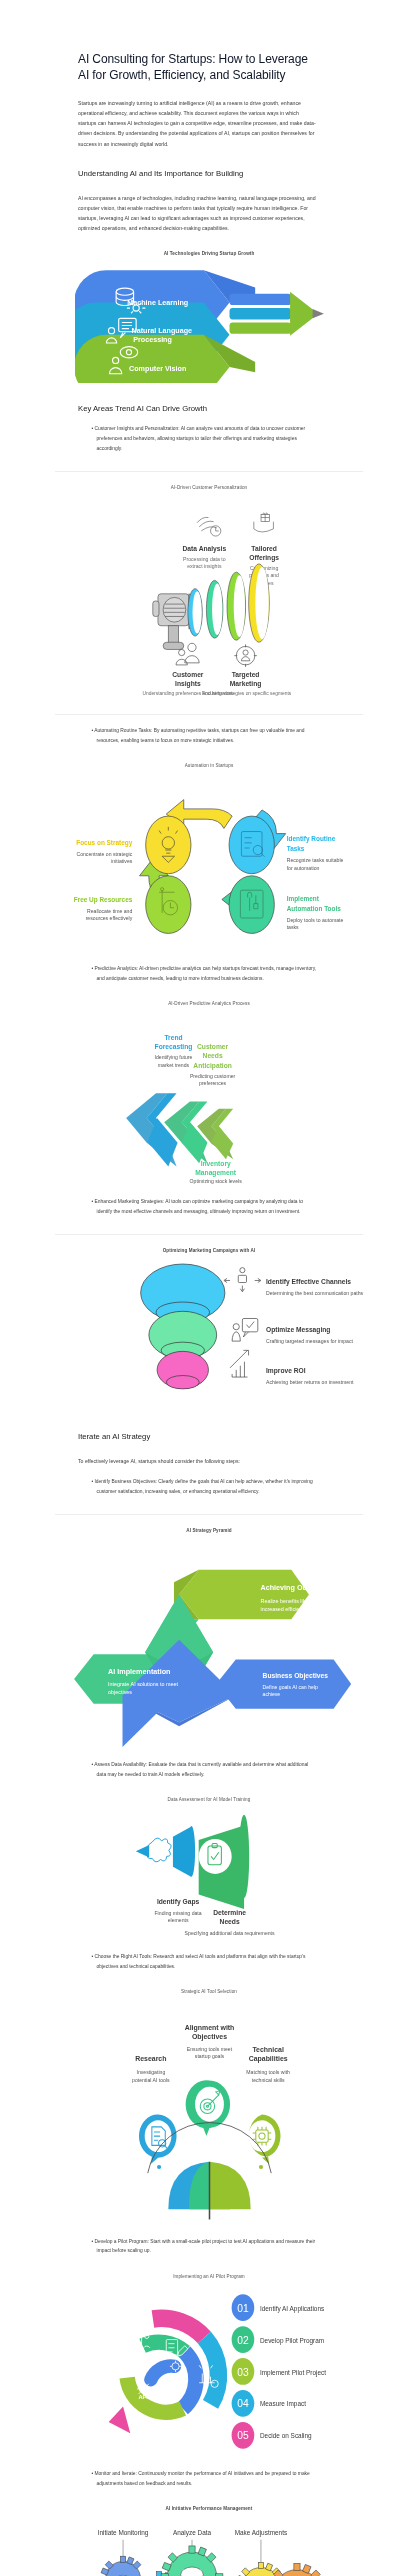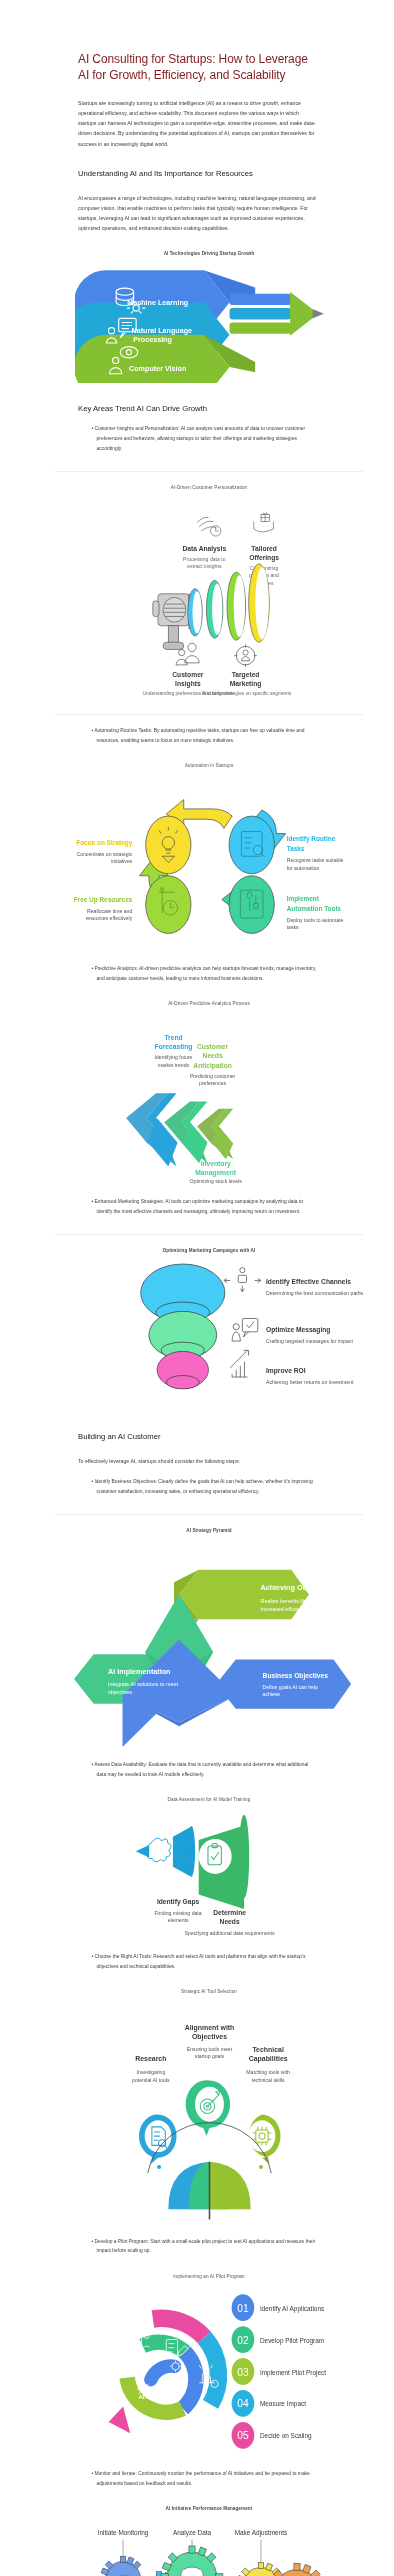--- a/index.html
+++ b/index.html
@@ -8,21 +8,21 @@
     width:394px;
     background:#ffffff;
     font-family:"Liberation Sans", sans-serif;
     color:#333;
   }
   .page { width:394px; padding:0 0 20.6px 0; position:relative; }
   .inner { padding:0 77px 0 78px; }
 
   h1.doc-title {
     font-size:12px; line-height:1.32; font-weight:400;
-    color:#7f1d1d; margin:52px 0 0 0; letter-spacing:-0.1px;
+    color:#0f172a; margin:52px 0 0 0; letter-spacing:-0.1px;
   }
   p.body-text {
     font-size:5.2px; line-height:1.95; color:#3c3c3c; margin:14.4px 0 0 0;
   }
   h2.sec-title {
     font-size:7.7px; font-weight:400; color:#1a1a1a; margin:20.6px 0 0 0;
   }
   ul.bullets { margin:11.3px 0 0 0; padding:0 0 0 13.4px; list-style:none; }
   ul.bullets li {
     font-size:4.9px; line-height:2.0; color:#3c3c3c; margin:0 0 7.2px 0;
@@ -42,21 +42,21 @@
 </style>
 </head>
 <body>
 
 <div class="page">
 
   <div class="inner">
     <h1 class="doc-title">AI Consulting for Startups: How to Leverage AI for Growth, Efficiency, and Scalability</h1>
     <p class="body-text">Startups are increasingly turning to artificial intelligence (AI) as a means to drive growth, enhance operational efficiency, and achieve scalability. This document explores the various ways in which startups can harness AI technologies to gain a competitive edge, streamline processes, and make data-driven decisions. By understanding the potential applications of AI, startups can position themselves for success in an increasingly digital world.</p>
 
-    <h2 class="sec-title">Understanding AI and Its Importance for Resources</h2>
+    <h2 class="sec-title">Understanding AI and Its Importance for Building</h2>
     <p class="body-text">AI encompasses a range of technologies, including machine learning, natural language processing, and computer vision, that enable machines to perform tasks that typically require human intelligence. For startups, leveraging AI can lead to significant advantages such as improved customer experiences, optimized operations, and enhanced decision-making capabilities.</p>
   </div>
 
   <div class="fig">
     <div class="fig-title">AI Technologies Driving Startup Growth</div>
     <div class="fig-body">
       <svg width="268" height="118" viewBox="0 0 520 230">
         <path d="M60 10 h190 l50 63 -50 63 H60 a38 38 0 0 1 0 -126 z" fill="#4a86e8"></path>
         <path d="M250 10 l50 63 50 -10 V44 z" fill="#3f79dd"></path>
         <path d="M40 73 h210 l50 63 -50 63 H40 a38 38 0 0 1 0 -126 z" fill="#22a7d7"></path>
@@ -305,21 +305,21 @@
         <text x="410" y="62" font-family="Liberation Sans, sans-serif" font-size="10" fill="#555">Determining the best communication paths</text>
         <text x="410" y="134" font-family="Liberation Sans, sans-serif" font-size="13" font-weight="700" fill="#3a3a3a">Optimize Messaging</text>
         <text x="410" y="156" font-family="Liberation Sans, sans-serif" font-size="10" fill="#555">Crafting targeted messages for impact</text>
         <text x="410" y="214" font-family="Liberation Sans, sans-serif" font-size="13" font-weight="700" fill="#3a3a3a">Improve ROI</text>
         <text x="410" y="236" font-family="Liberation Sans, sans-serif" font-size="10" fill="#555">Achieving better returns on investment</text>
       </svg>
     </div>
   </div>
 
   <div class="inner">
-    <h2 class="sec-title">Building an AI Customer</h2>
+    <h2 class="sec-title">Iterate an AI Strategy</h2>
     <p class="body-text">To effectively leverage AI, startups should consider the following steps:</p>
     <ul class="bullets">
       <li>Identify Business Objectives: Clearly define the goals that AI can help achieve, whether it's improving customer satisfaction, increasing sales, or enhancing operational efficiency.</li>
     </ul>
   </div>
 
   <div class="fig">
     <div class="fig-sep"></div>
     <div class="fig-title">AI Strategy Pyramid</div>
     <div class="fig-body">

